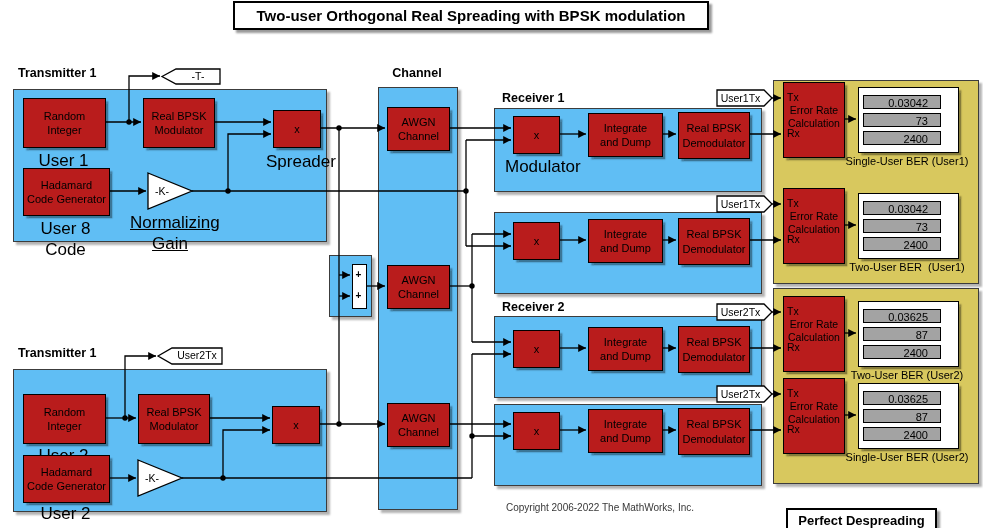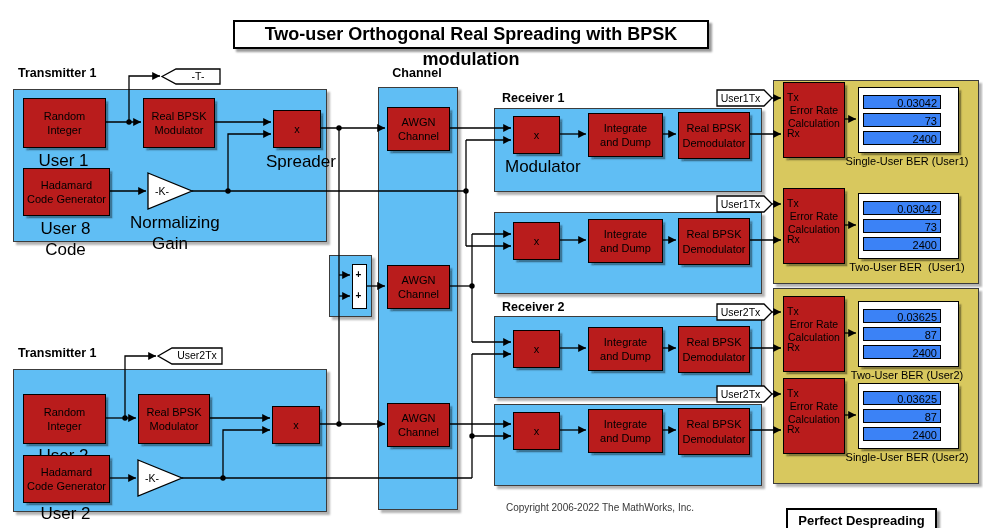--- a/index.html
+++ b/index.html
@@ -17,23 +17,23 @@
   .cap{position:absolute;text-align:center;font-size:17px;line-height:1.25;
        white-space:pre-line;z-index:3;}
   .arealbl{position:absolute;font-weight:bold;font-size:12.5px;z-index:3;}
   .tagtxt{position:absolute;font-size:10.5px;text-align:center;z-index:3;line-height:15px;}
   .gaintxt{position:absolute;font-size:10.5px;text-align:center;z-index:3;}
   .portlbl{position:absolute;font-size:10.5px;z-index:4;}
   .erclbl{position:absolute;font-size:10.5px;text-align:center;line-height:1.25;
           white-space:pre-line;z-index:4;}
   .disp{position:absolute;background:#fff;border:1.4px solid #000;
         box-shadow:2.5px 2.5px 1.5px rgba(0,0,0,.38);z-index:3;}
-  .dval{position:absolute;left:4px;width:78px;height:14px;background:#3b82f6;
+  .dval{position:absolute;left:4px;width:78px;height:14px;background:#a3a3a3;
         border:1px solid #000;font-size:11px;line-height:14px;text-align:right;
-        padding-right:3px;box-sizing:border-box;}
+        padding-right:12px;box-sizing:border-box;}
   .dcap{position:absolute;text-align:center;font-size:11px;white-space:pre;z-index:3;}
   .annot{position:absolute;background:#fff;border:2px solid #000;
          box-shadow:3px 3px 2px rgba(0,0,0,.40);font-weight:bold;
          text-align:center;z-index:4;}
   .copyright{position:absolute;font-size:10px;color:#383838;text-align:center;z-index:3;}
   .sumrect{position:absolute;background:#fff;border:1.3px solid #000;z-index:3;}
   .plus{position:absolute;font-size:10px;font-weight:bold;text-align:center;z-index:4;line-height:10px;}
 </style>
 </head>
 <body>
@@ -137,42 +137,42 @@
       <polygon points="158,356 172,348 222,348 222,364 172,364"></polygon>
       <polygon points="717,90 764,90 772,98 764,106 717,106"></polygon>
       <polygon points="717,196 764,196 772,204 764,212 717,212"></polygon>
       <polygon points="717,304 764,304 772,312 764,320 717,320"></polygon>
       <polygon points="717,386 764,386 772,394 764,402 717,402"></polygon>
       <polygon points="148,173 192,191 148,209"></polygon>
       <polygon points="138,460 182,478 138,496"></polygon>
     </g>
   </svg>
 
-  <div class="annot" style="left:233px;top:20px;width:472px;height:25px;line-height:25px;font-size:18px;">Two-user Orthogonal Real Spreading with BPSK modulation</div>
+  <div class="annot" style="left:233px;top:1px;width:472px;height:25px;line-height:25px;font-size:15px;">Two-user Orthogonal Real Spreading with BPSK modulation</div>
   <div class="annot" style="left:786px;top:508px;width:147px;height:21px;line-height:21px;font-size:13px;">Perfect Despreading</div>
   <div class="copyright" style="left:450px;top:502px;width:300px;">Copyright 2006-2022 The MathWorks, Inc.</div>
 
   <div class="arealbl" style="left:18px;top:66px;">Transmitter 1</div>
   <div class="arealbl" style="left:18px;top:346px;">Transmitter 1</div>
   <div class="arealbl" style="left:378px;top:66px;width:78px;text-align:center;">Channel</div>
   <div class="arealbl" style="left:502px;top:91px;">Receiver 1</div>
   <div class="arealbl" style="left:502px;top:300px;">Receiver 2</div>
 
   <div class="blk" style="left:23px;top:98px;width:81px;height:48px;">Random
 Integer</div>
   <div class="cap" style="left:23px;top:150px;width:81px;">User 1</div>
   <div class="blk" style="left:143px;top:98px;width:70px;height:48px;">Real BPSK
 Modulator</div>
   <div class="blk" style="left:273px;top:110px;width:46px;height:36px;">x</div>
   <div class="cap" style="left:266px;top:151px;width:60px;">Spreader</div>
   <div class="blk" style="left:23px;top:168px;width:85px;height:46px;">Hadamard
 Code Generator</div>
   <div class="cap" style="left:23px;top:218px;width:85px;">User 8 Code</div>
   <div class="gaintxt" style="left:148px;top:185px;width:28px;">-K-</div>
-  <div class="cap" style="left:130px;top:212px;width:80px;">Normalizing
+  <div class="cap" style="left:130px;top:212px;width:80px;text-decoration:underline;">Normalizing
 Gain</div>
   <div class="tagtxt" style="left:176px;top:69px;width:44px;">-T-</div>
 
   <div class="blk" style="left:23px;top:394px;width:81px;height:48px;">Random
 Integer</div>
   <div class="cap" style="left:23px;top:445px;width:81px;">User 2</div>
   <div class="blk" style="left:138px;top:394px;width:70px;height:48px;">Real BPSK
 Modulator</div>
   <div class="blk" style="left:272px;top:406px;width:46px;height:36px;">x</div>
   <div class="blk" style="left:23px;top:455px;width:85px;height:46px;">Hadamard

